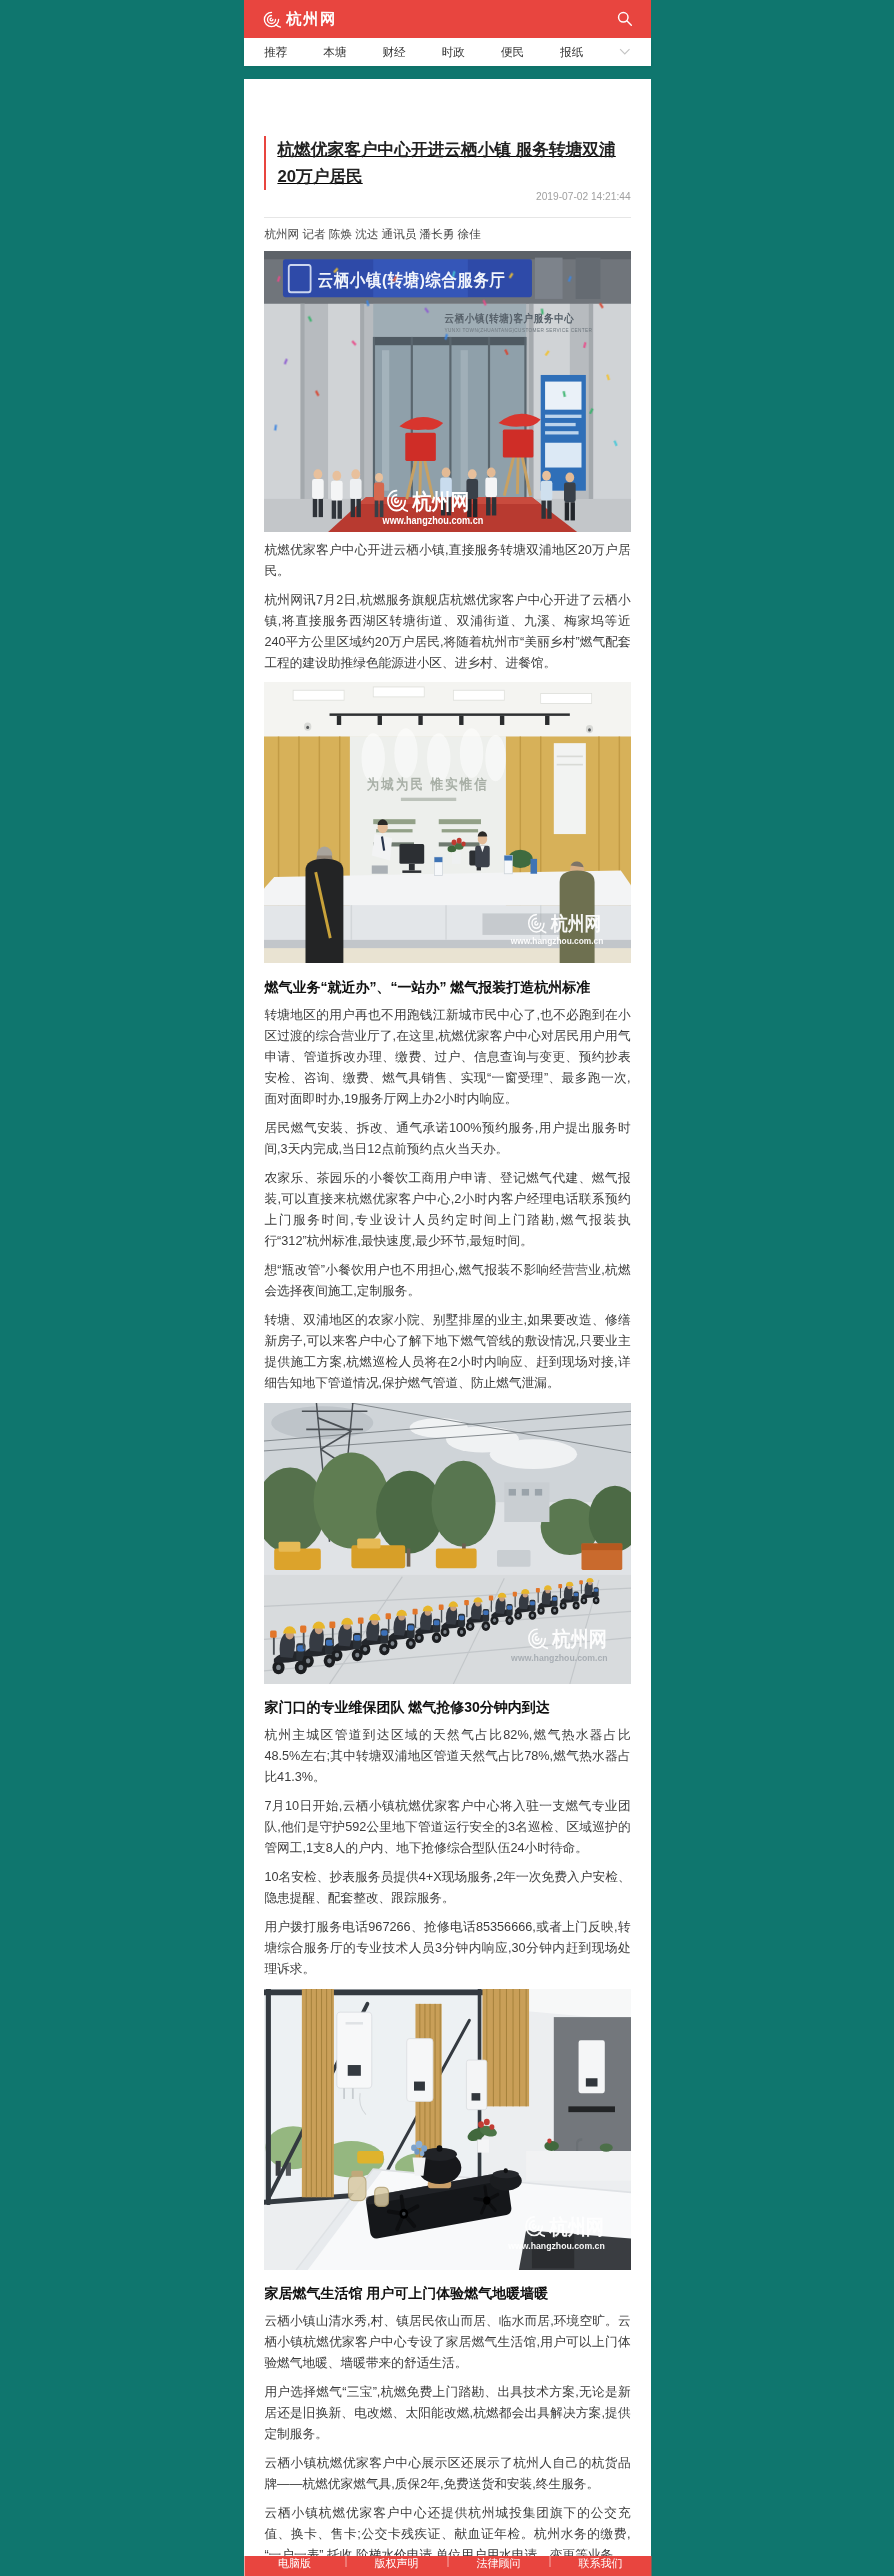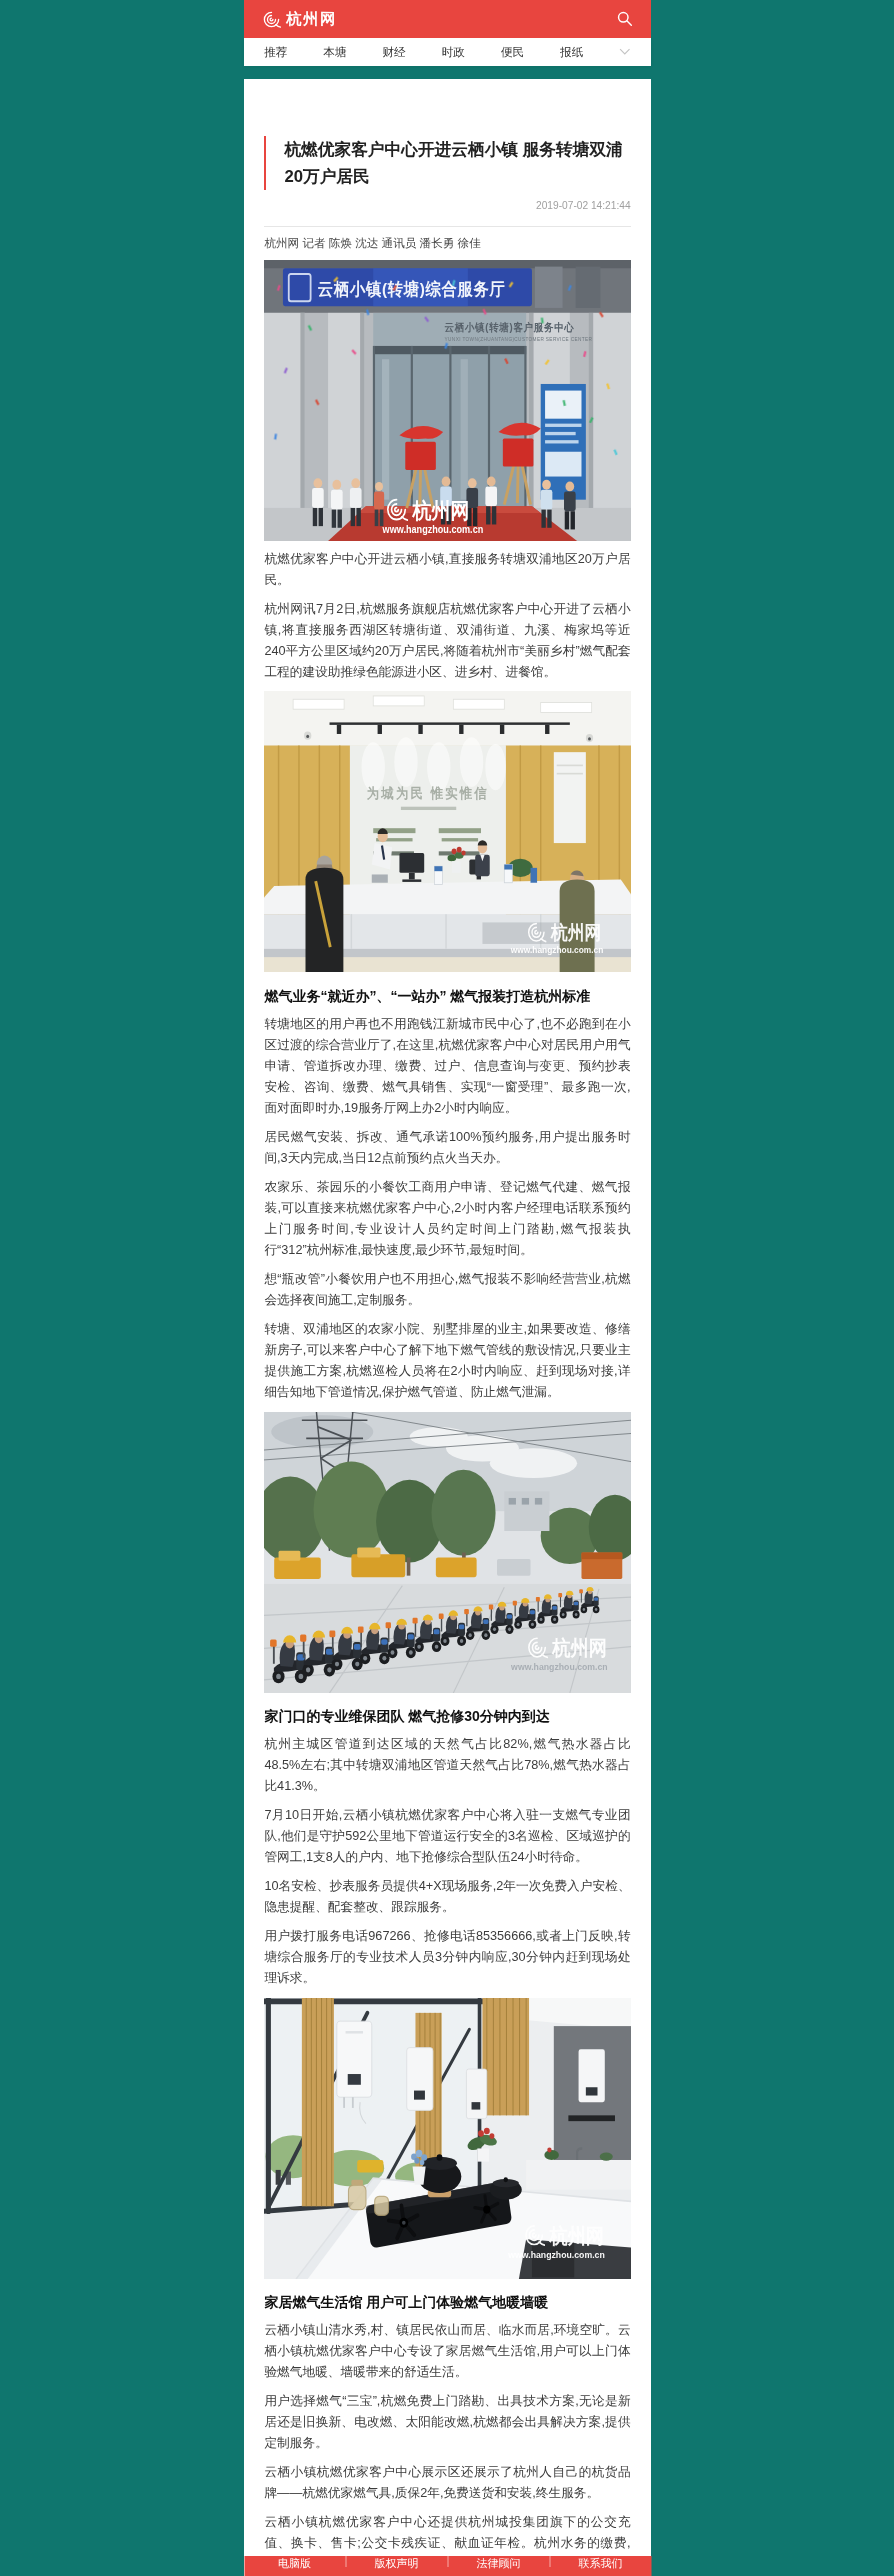--- a/index.html
+++ b/index.html
@@ -14,23 +14,23 @@
   .topbar .spacer { flex:1; }
   .search-btn { width:17.5px; height:17.5px; cursor:pointer; }
 
   
   .nav { width:407px; height:28px; margin:0 auto 13px; background:#ffffff; display:flex; align-items:center; padding:0 20.4px; box-shadow:0 2.2px 3.6px rgba(0,0,0,0.06);justify-content:center; }
   .nav-item { font-size:11.6px; color:#333; margin-right:36px; cursor:pointer; white-space:nowrap; }
   .nav-more { margin-left:auto; cursor:pointer; display:flex; align-items:center; }
 
   
   .card { width:407px; margin:0 auto; background:#fff; padding:57px 20.4px 16px; }
-  .title-wrap { border-left:2.2px solid #e8453f; padding-left:18px; }
+  .title-wrap { border-left:2.2px solid #e8453f; padding-left:11px;text-decoration:underline; }
   .title { font-size:16.7px; line-height:27px; font-weight:700; color:#222; }
-  .pubtime { margin-top:10px; text-align:right; font-size:10.2px; color:#a0a0a0; }
+  .pubtime { margin-top:1px; text-align:right; font-size:10.2px; color:#a0a0a0; }
   .divider { margin-top:14.5px; border-top:0.7px solid #e6e6e6; height:0; }
   .byline { margin-top:9.5px; font-size:11.6px; color:#4a4a4a; }
 
   .article-body figure { margin:8.7px 0 0; width:367px; height:281px; overflow:hidden; background:#c8cbce; }
   .article-body figure svg { display:block; width:100%; height:100%; }
   .article-body p { margin-top:8px; font-size:12.7px; line-height:21px; color:#3c3c3c; text-align:justify; }
   .article-body h2 { margin-top:14.5px; font-size:14px; line-height:19px; font-weight:700; color:#101010; }
 
   
   .share-box { margin-top:22px; border:0.7px solid #ececec; background:#fff; padding:5px 16px 19px; }

